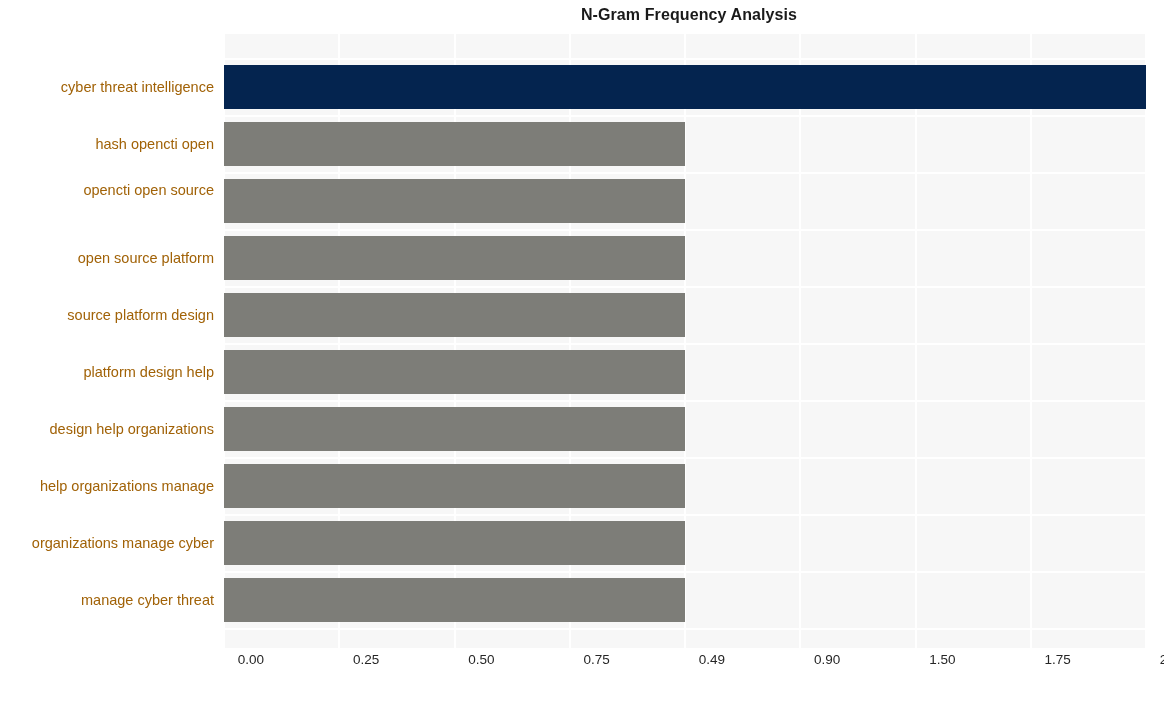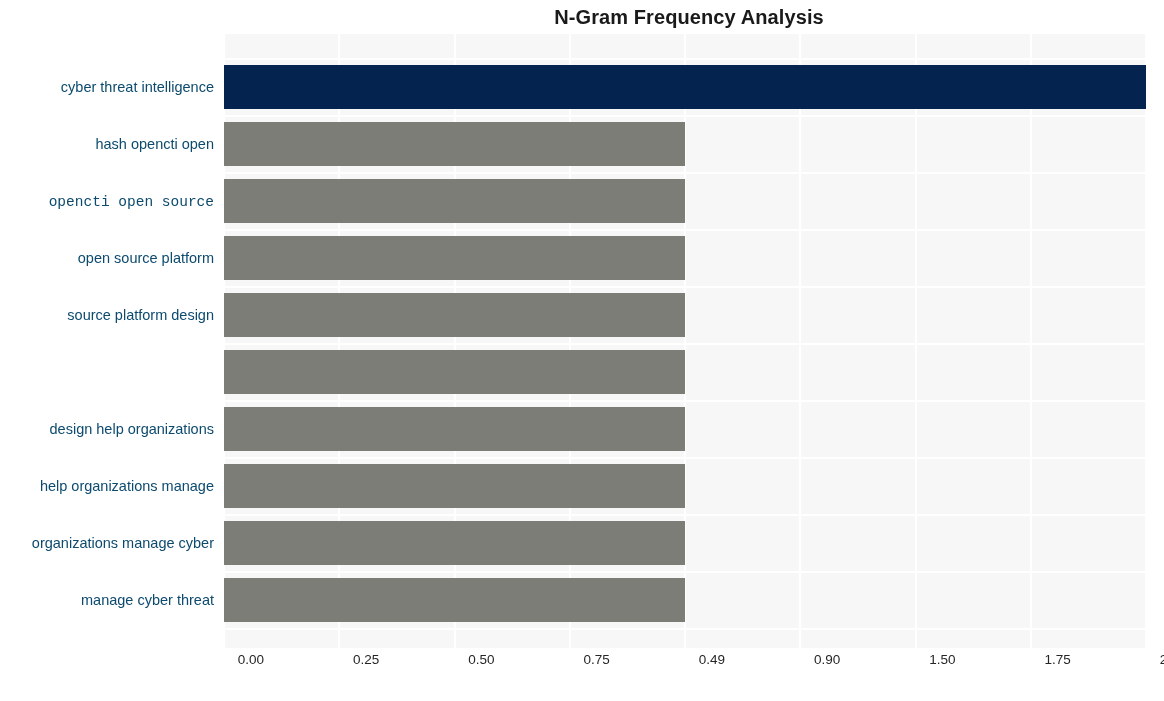--- a/index.html
+++ b/index.html
@@ -20,21 +20,21 @@
     height: 701px;
   }
 
   
   #chart-title {
     position: absolute;
     left: 224px;
     top: 6px;
     width: 930px;
     text-align: center;
-    font-size: 20px;
+    font-size: 16px;
     font-weight: bold;
     color: #1a1a1a;
     letter-spacing: 0.1px;
     white-space: nowrap;
   }
 
   
   #plot-area {
     position: absolute;
     left: 224px;
@@ -67,21 +67,21 @@
     height: 44px;
   }
 
   
   .ytick-label {
     position: absolute;
     right: 1172px;
     width: 280px;
     text-align: right;
     font-size: 14.5px;
-    color: #0c4a6e;
+    color: #a16207;
     white-space: nowrap;
     line-height: 16px;
   }
   #ylabels {
     position: absolute;
     left: 0;
     top: 0;
     width: 1164px;
     height: 701px;
     pointer-events: none;
@@ -155,23 +155,24 @@
         <div class="bar" title="design help organizations: 1" style="top: 373px; width: 461px; background: rgb(125, 125, 120);"></div>
         <div class="bar" title="help organizations manage: 1" style="top: 430px; width: 461px; background: rgb(125, 125, 120);"></div>
         <div class="bar" title="organizations manage cyber: 1" style="top: 487px; width: 461px; background: rgb(125, 125, 120);"></div>
         <div class="bar" title="manage cyber threat: 1" style="top: 544px; width: 461px; background: rgb(125, 125, 120);"></div>
       </div>
   </div>
 
   <div id="ylabels">
       <div class="ytick-label" style="top: 79px;">cyber threat intelligence</div>
       <div class="ytick-label" style="top: 136px;">hash opencti open</div>
-      <div class="ytick-label" style="top: 194px; font-family: Liberation Mono, monospace;">opencti open source</div>
+      <div class="ytick-label" style="top: 182px;">opencti open source</div>
       <div class="ytick-label" style="top: 250px;">open source platform</div>
       <div class="ytick-label" style="top: 307px;">source platform design</div>
+      <div class="ytick-label" style="top: 364px;">platform design help</div>
       <div class="ytick-label" style="top: 478px;">help organizations manage</div>
       <div class="ytick-label" style="top: 421px;">design help organizations</div>
       <div class="ytick-label" style="top: 535px;">organizations manage cyber</div>
       <div class="ytick-label" style="top: 592px;">manage cyber threat</div>
     </div>
   <div id="xlabels">
       <div class="xtick-label" style="left: 224px;">0.00</div>
       <div class="xtick-label" style="left: 339.25px;">0.25</div>
       <div class="xtick-label" style="left: 454.5px;">0.50</div>
       <div class="xtick-label" style="left: 569.75px;">0.75</div>

